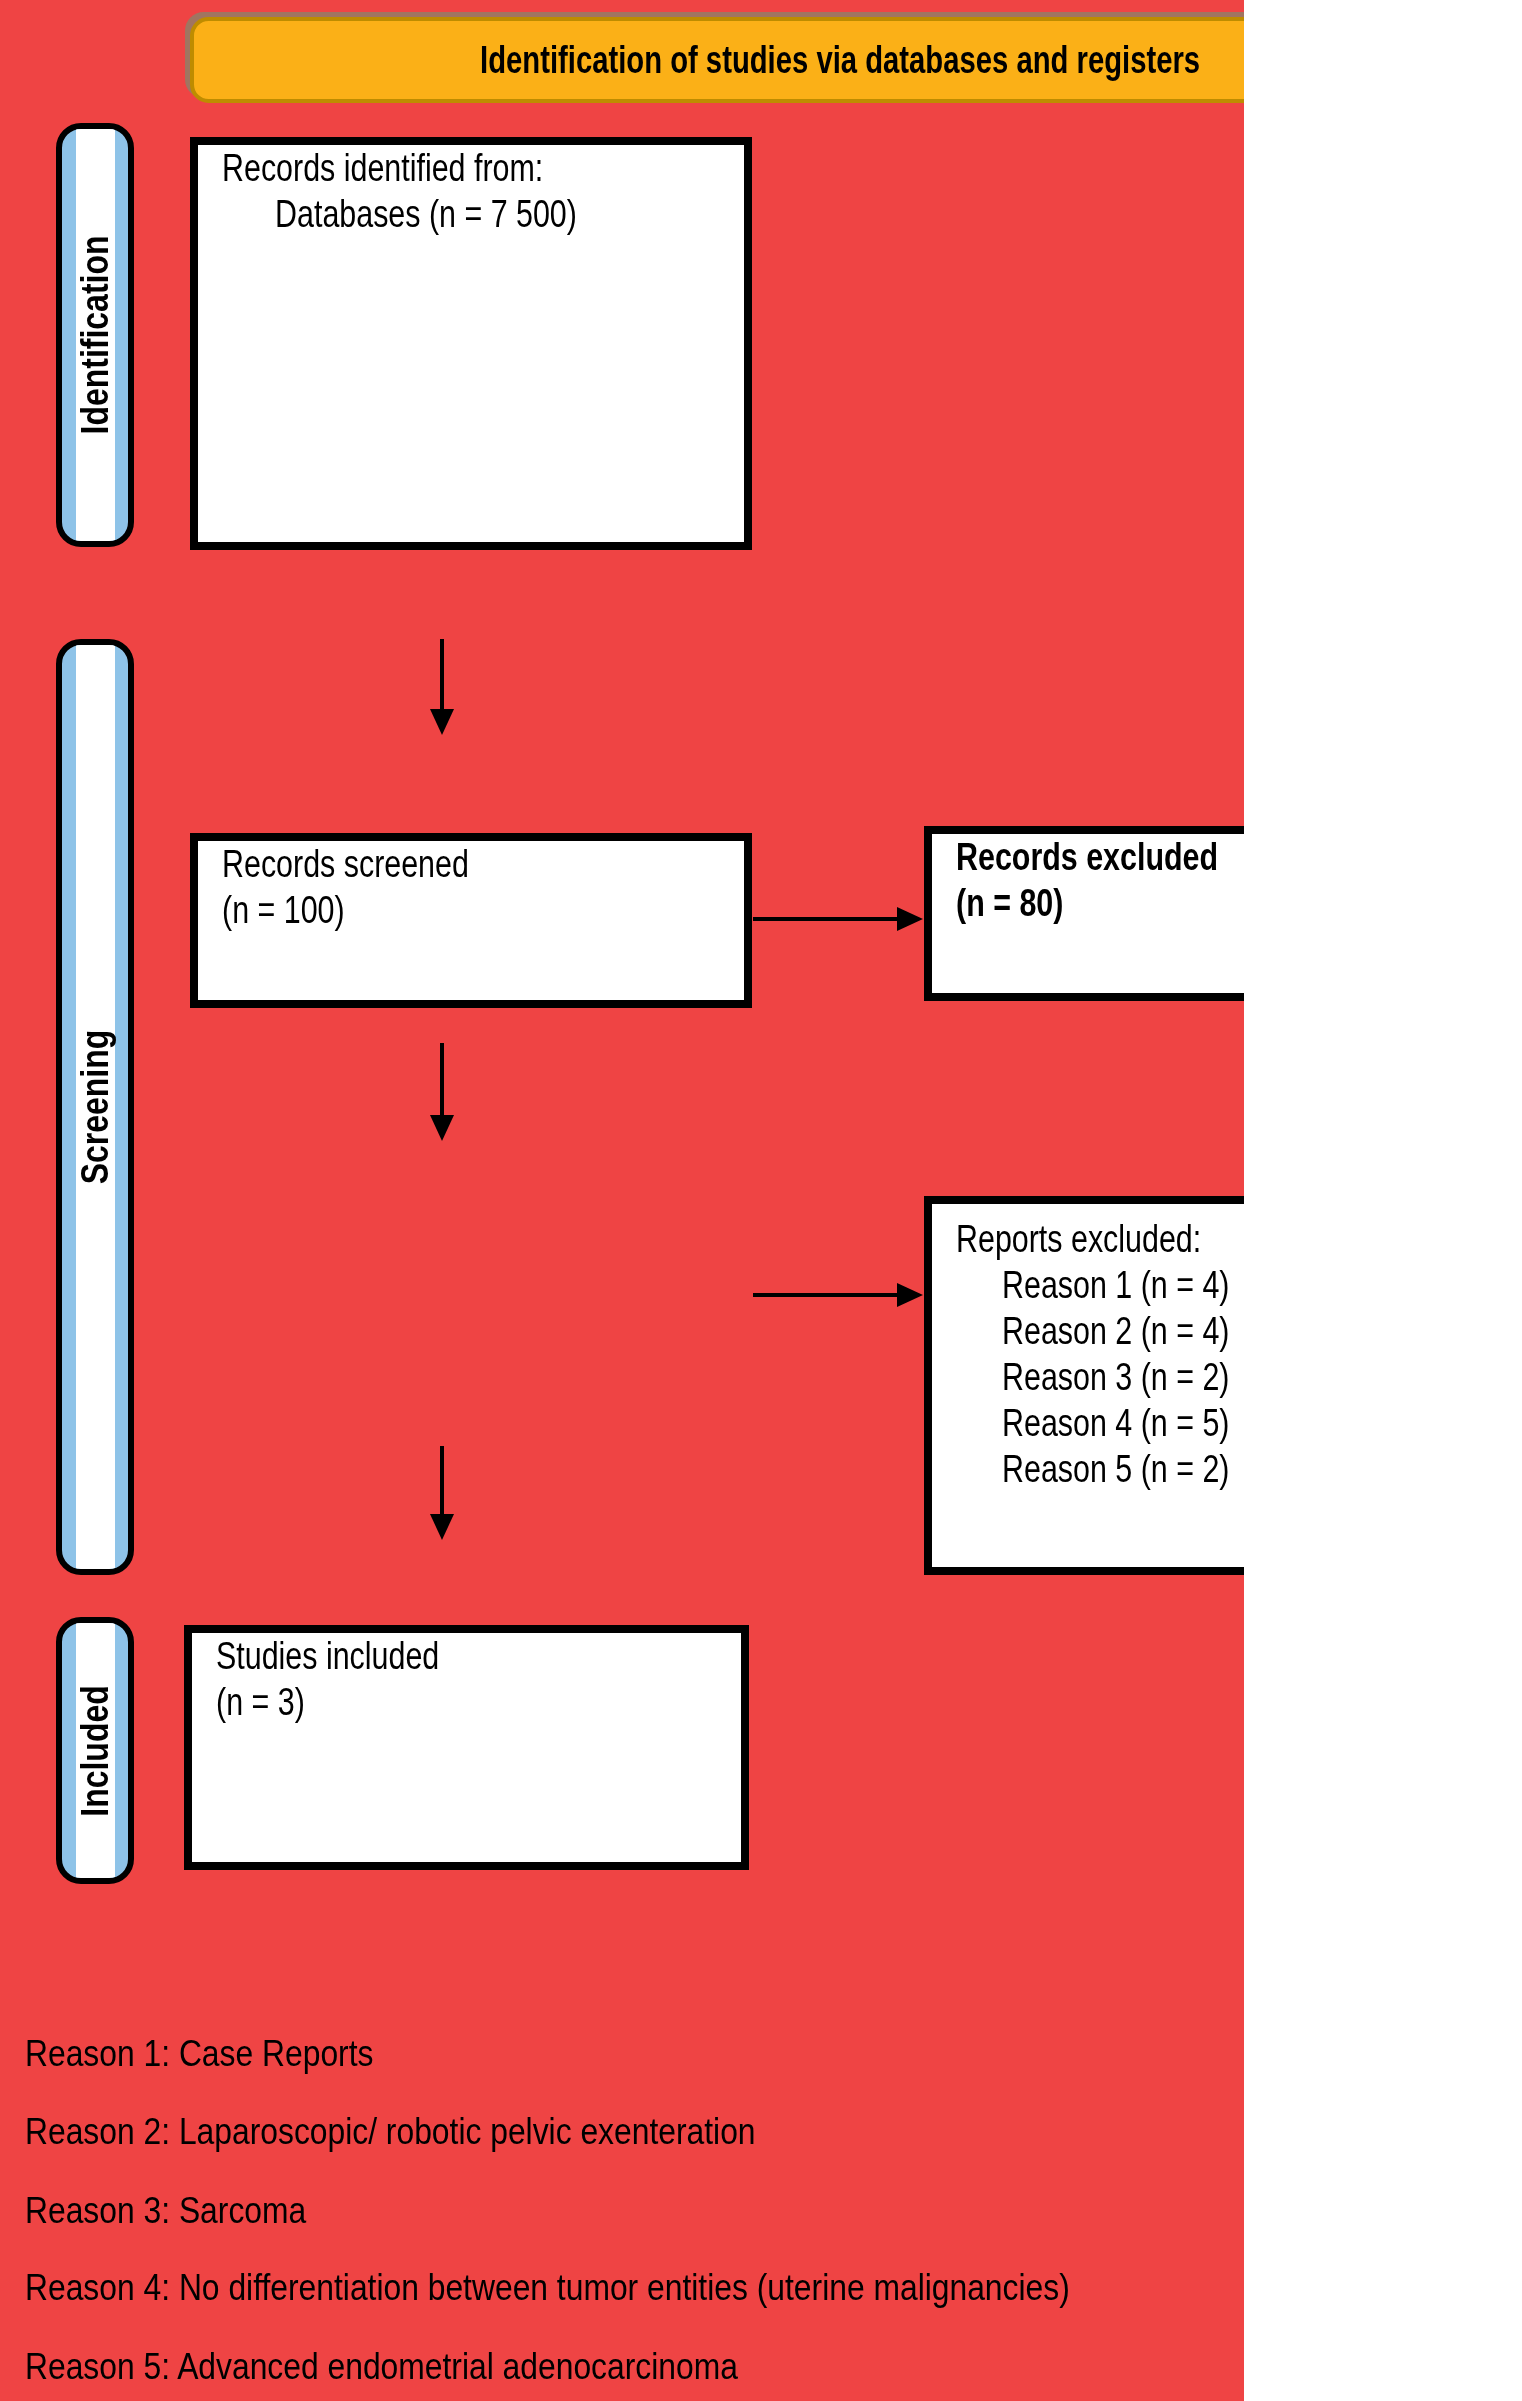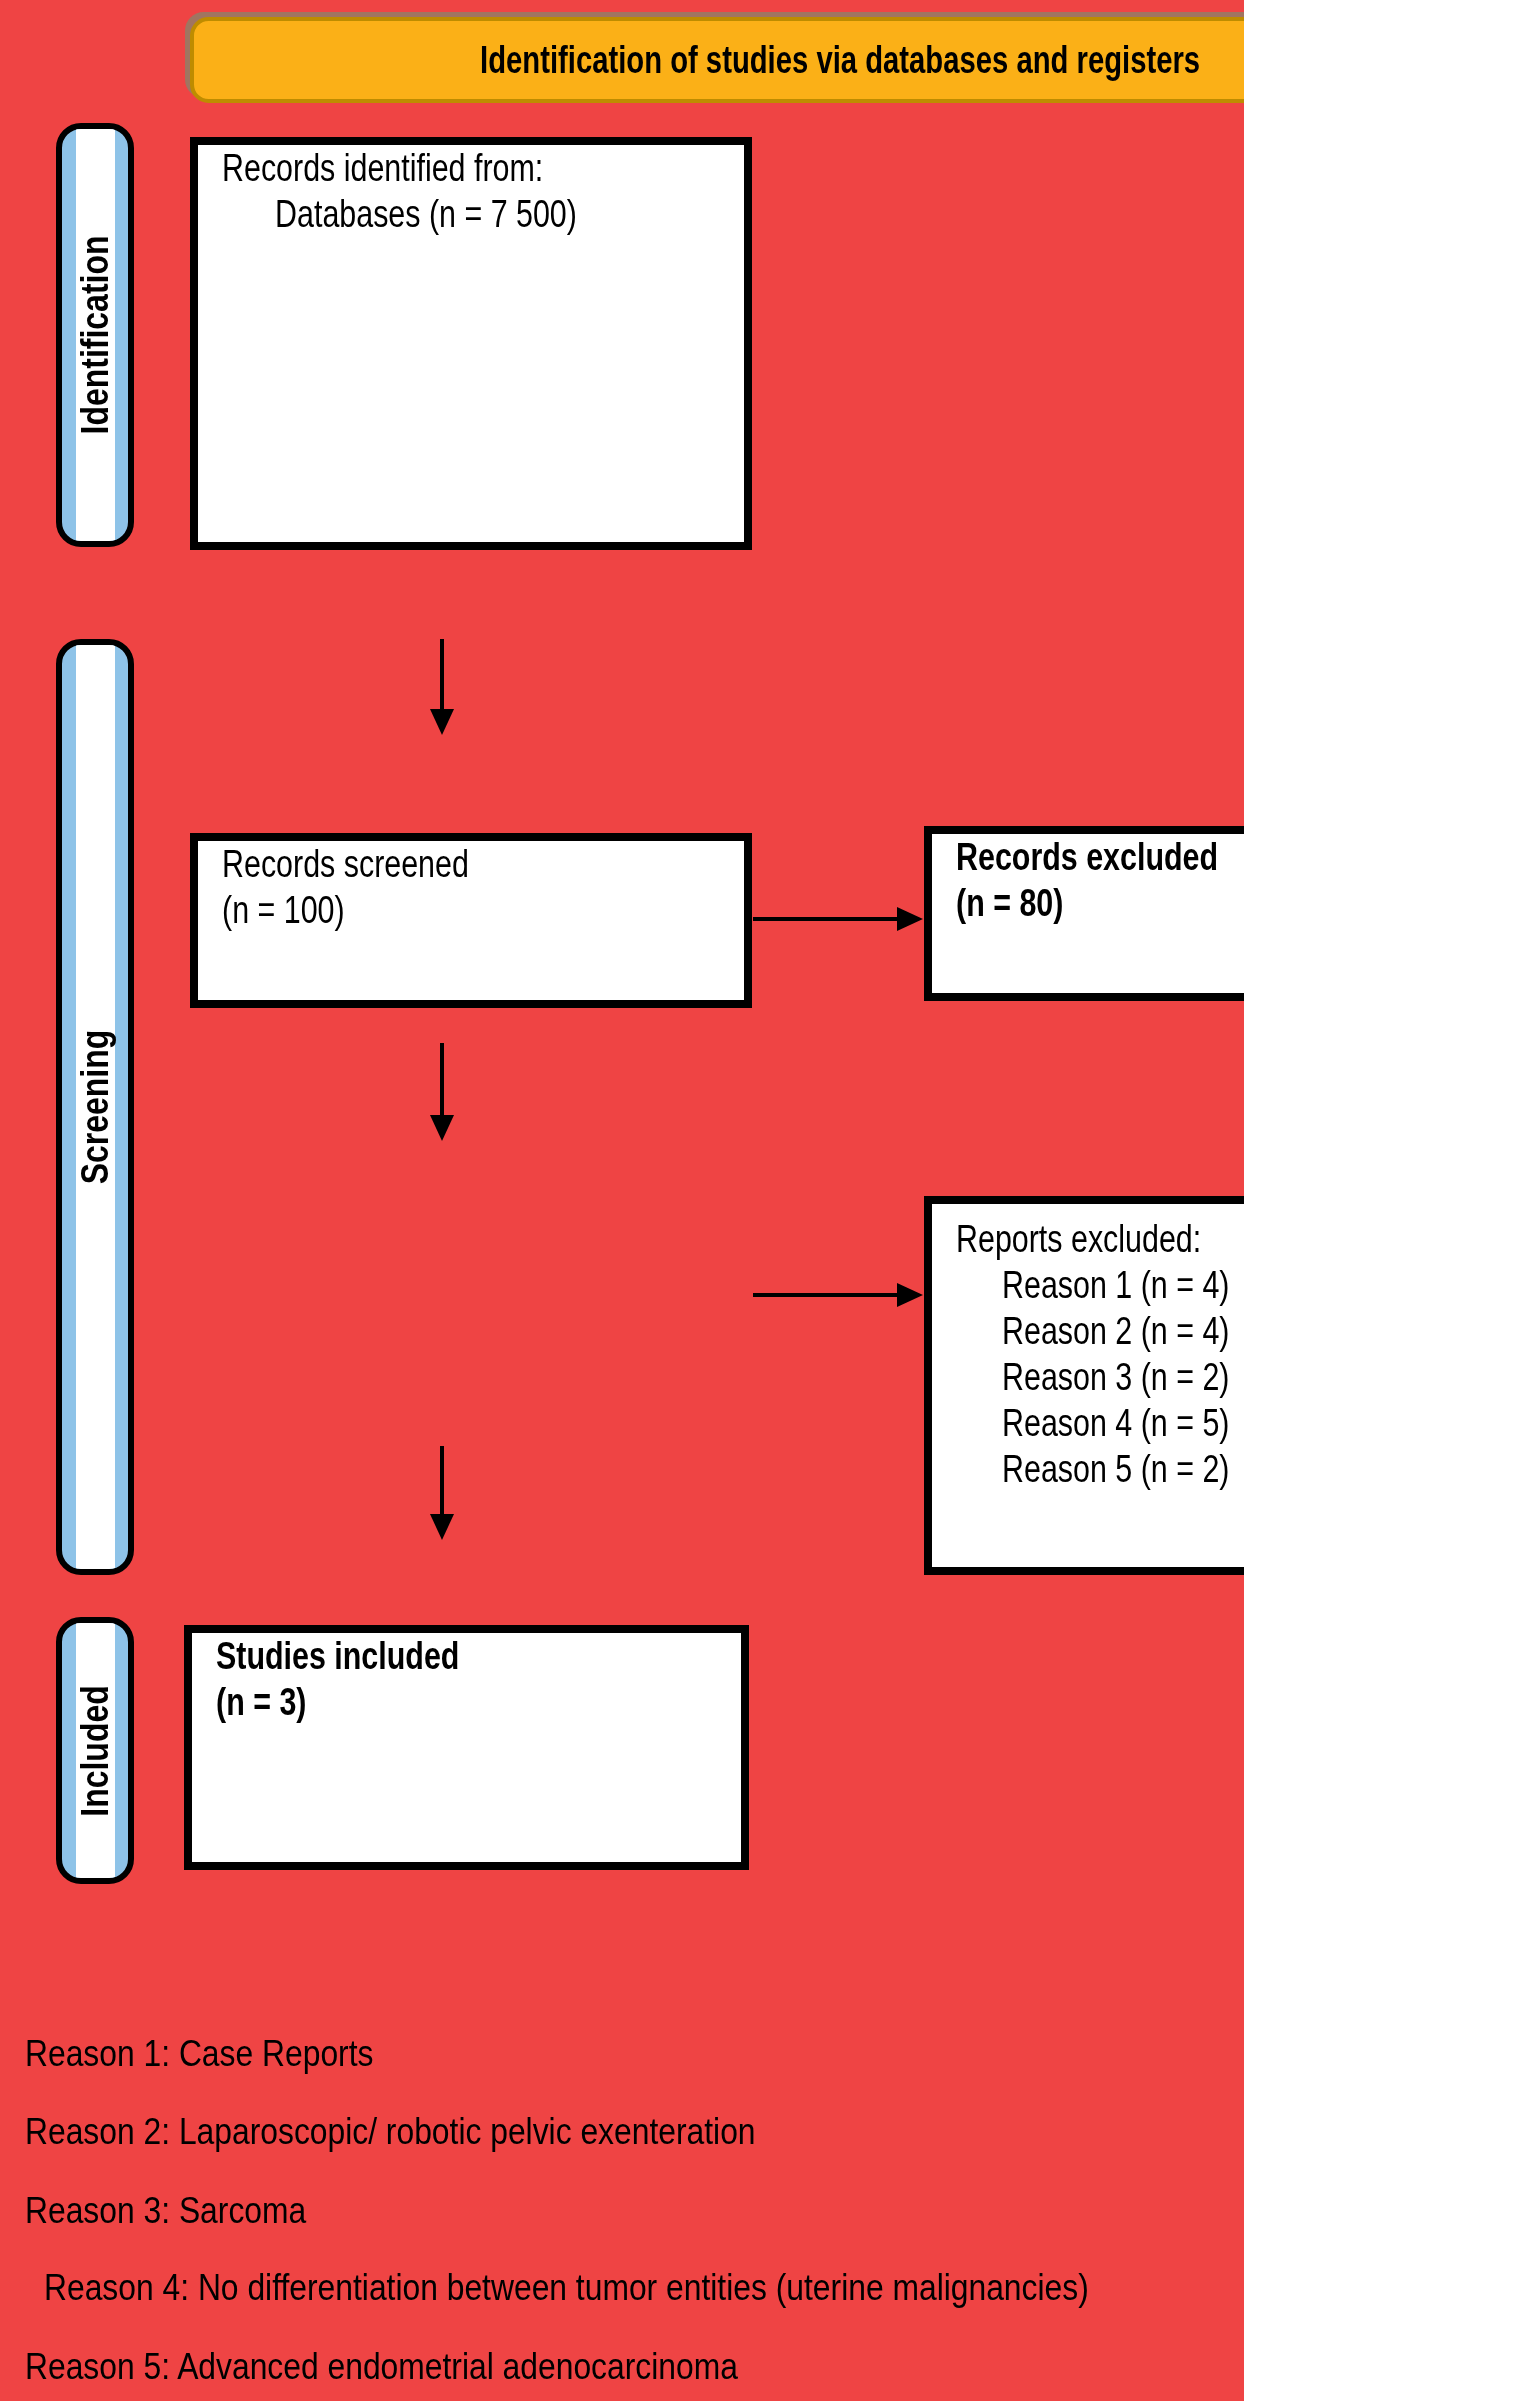--- a/index.html
+++ b/index.html
@@ -46,21 +46,21 @@
   }
   .condense{
     transform:scaleX(0.78);transform-origin:0 50%;
     font-size:39px;line-height:46px;white-space:nowrap;
   }
   .indent{padding-left:68px;}
   .indent2{padding-left:59px;}
   #box-identified{left:190px;top:137px;width:562px;height:413px;padding-bottom:42px;}
   #box-screened{left:190px;top:833px;width:562px;height:175px;}
   #box-assessed{left:190px;top:1196px;width:562px;height:178px;}
-  #box-included{left:184px;top:1625px;width:565px;height:245px;font-weight:bold;}
+  #box-included{left:184px;top:1625px;width:565px;height:245px;}
   #box-excluded-records{left:924px;top:826px;width:564px;height:175px;font-weight:bold;}
   #box-excluded-reports{left:924px;top:1196px;width:564px;height:379px;padding-top:12px;}
 
   
   .shaft-v{width:4.2px;background:#000;}
   .shaft-h{height:4.2px;background:#000;}
   .head-down{width:0;height:0;border-left:12px solid transparent;border-right:12px solid transparent;border-top:26px solid #000;}
   .head-right{width:0;height:0;border-top:12px solid transparent;border-bottom:12px solid transparent;border-left:26px solid #000;}
   #arrow1-shaft{left:440px;top:639px;height:71px;}
   #arrow1-head{left:430px;top:709px;}
@@ -72,21 +72,21 @@
   #arrow4-head{left:897px;top:907px;}
   #arrow5-shaft{left:753px;top:1293px;width:145px;}
   #arrow5-head{left:897px;top:1283px;}
 
   
   .footnote{left:25px;font-size:37px;line-height:47px;white-space:nowrap;}
   .fcond{display:inline-block;transform:scaleX(0.86);transform-origin:0 50%;}
   #footnote-1{top:2030px;}
   #footnote-2{top:2108px;}
   #footnote-3{top:2187px;}
-  #footnote-4{top:2264px;margin-left:19px;}
+  #footnote-4{top:2264px;}
   #footnote-5{top:2343px;}
 </style>
 </head>
 <body>
 
 <div class="canvas">
 
   <div class="abs banner">
     <span class="banner-text">Identification of studies via databases and registers</span>
   </div>

